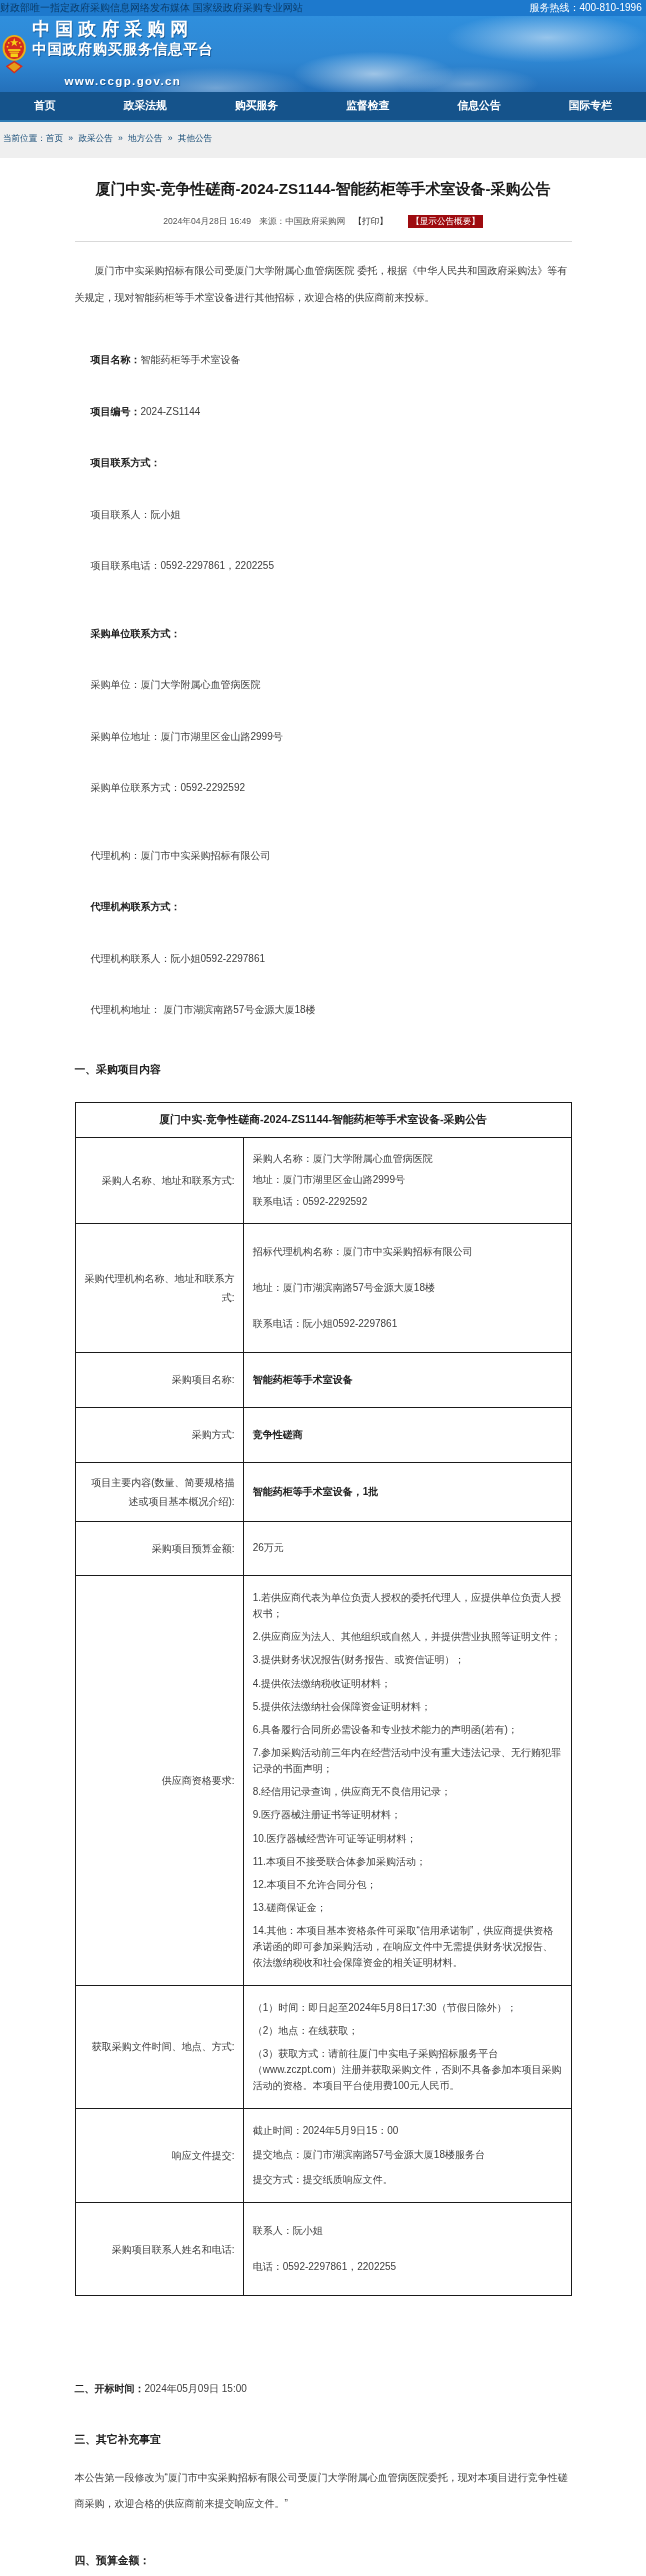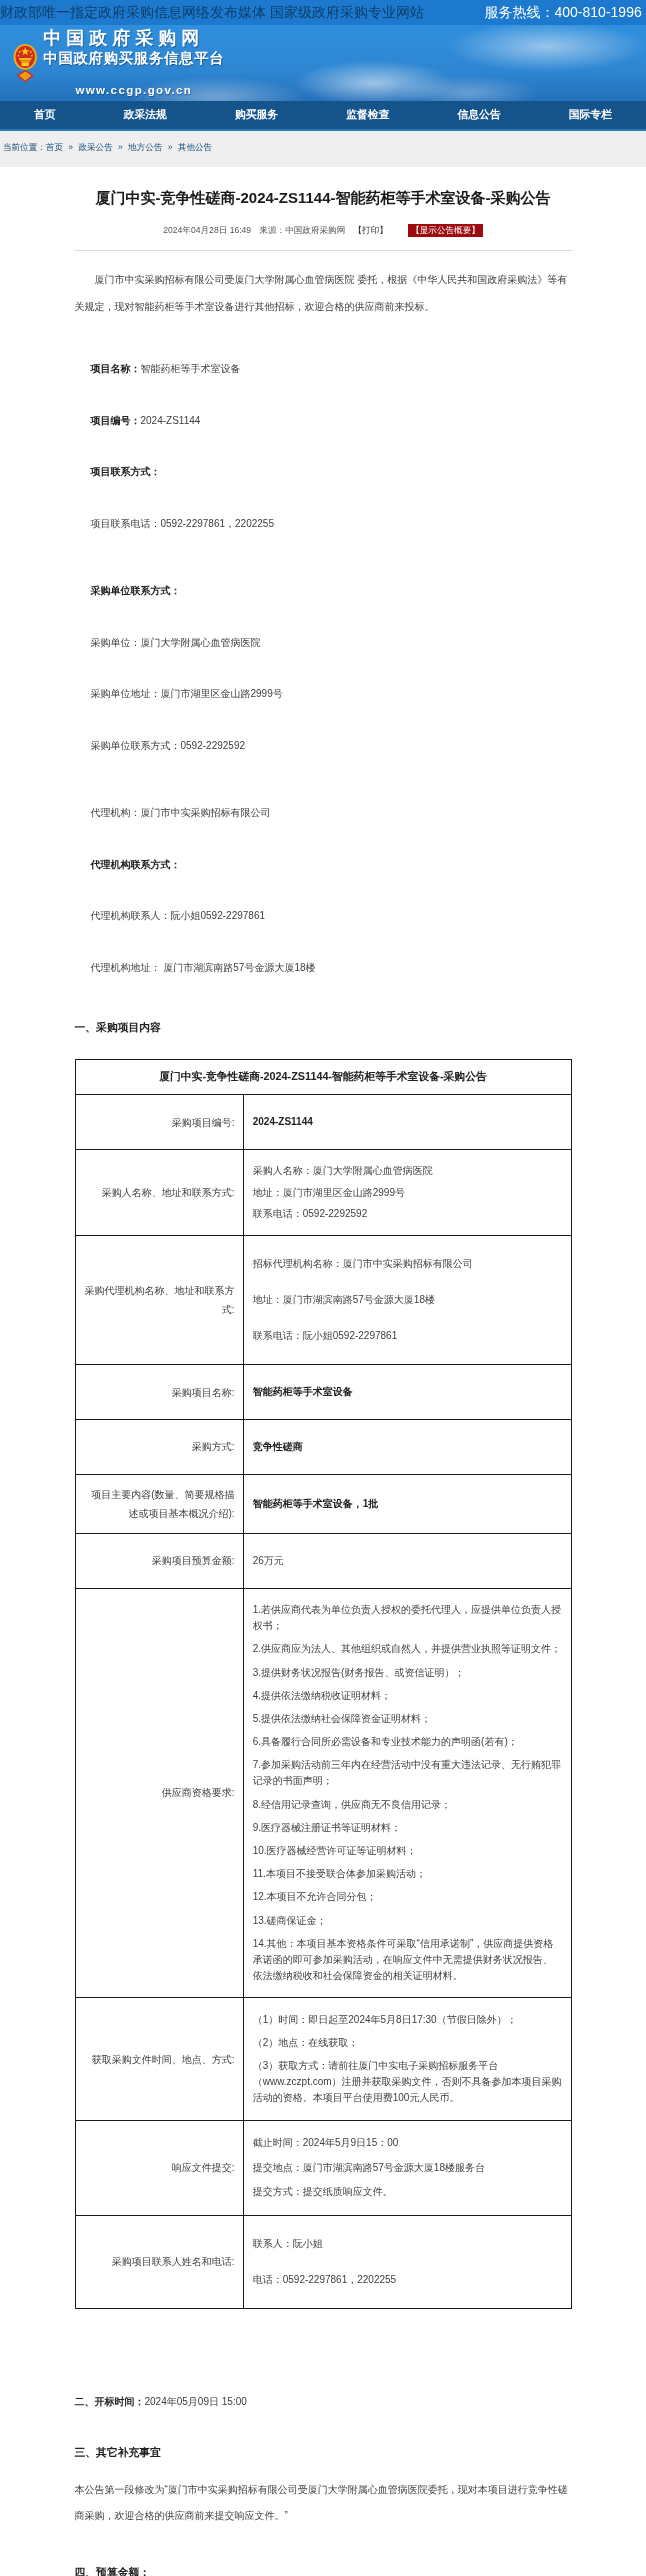--- a/index.html
+++ b/index.html
@@ -6,45 +6,45 @@
   html, body { margin: 0; padding: 0; }
   body {
     width: 646px;
     background: #fff;
     font-family: "Liberation Sans", "DejaVu Sans", sans-serif;
     color: #333;
   }
 
   
   .topbar {
-    height: 25px;
+    height: 16px;
     background: #1d79cd;
     display: flex;
     justify-content: space-between;
     align-items: center;
     padding: 0 4.3px 0 0;
-    font-size: 14px;
+    font-size: 10px;
   }
   .topbar .slogan { color: #0b3d6b; }
   .topbar .hotline { color: #ffffff; }
 
   
   .banner {
     height: 76px;
     background:
       radial-gradient(ellipse 115px 32px at 374px 58px, rgba(255,255,255,.55), rgba(255,255,255,0) 70%),
       radial-gradient(ellipse 144px 36px at 547px 21.6px, rgba(255,255,255,.5), rgba(255,255,255,0) 70%),
       radial-gradient(ellipse 130px 29px at 216px 72px, rgba(255,255,255,.35), rgba(255,255,255,0) 70%),
       radial-gradient(ellipse 101px 25px at 468px 68px, rgba(255,255,255,.3), rgba(255,255,255,0) 70%),
       linear-gradient(180deg, #2f8fdd 0%, #2e86d2 60%, #2470ba 100%);
     display: flex;
     align-items: center;
     overflow: hidden;
   }
-  .logo-wrap { display: flex; align-items: center; padding-left: 13px; cursor: pointer; }
+  .logo-wrap { display: flex; align-items: center; padding-left: 2px; cursor: pointer; }
   .emblem { width: 24.5px; height: 40px; margin-right: 5.8px; flex: 0 0 auto; }
   .logo-text { color: #fff; text-shadow: 0.7px 0.7px 0.7px rgba(10,60,110,.6); line-height: 1.1; }
   .logo-text .l1 { font-size: 18px; font-weight: bold; letter-spacing: 5px; }
   .logo-text .l2 { font-size: 14.4px; font-weight: bold; letter-spacing: 0.7px; margin-top: 2.2px; }
   .logo-text .l3 { font-size: 11.5px; font-weight: bold; text-align: center; margin-top: 17px; letter-spacing: 1.4px; }
 
   
   .nav {
     height: 29.5px;
     background: #15538b;
@@ -239,20 +239,21 @@
   <p class="intro">厦门市中实采购招标有限公司受厦门大学附属心血管病医院 委托，根据《中华人民共和国政府采购法》等有关规定，现对智能药柜等手术室设备进行其他招标，欢迎合格的供应商前来投标。</p>
 
   <div class="group">
 
       <p class="field-line"><b>项目名称：</b><span>智能药柜等手术室设备</span></p>
 
       <p class="field-line"><b>项目编号：</b><span>2024-ZS1144</span></p>
 
       <p class="field-line"><b>项目联系方式：</b><span></span></p>
 
+      <p class="field-line"><b></b><span>项目联系人：阮小姐</span></p>
 
       <p class="field-line"><b></b><span>项目联系电话：0592-2297861，2202255</span></p>
 
   </div>
 
   <div class="group">
 
       <p class="field-line"><b>采购单位联系方式：</b><span></span></p>
 
       <p class="field-line"><b></b><span>采购单位：厦门大学附属心血管病医院</span></p>
@@ -274,26 +275,20 @@
       <p class="field-line"><b></b><span>代理机构地址： 厦门市湖滨南路57号金源大厦18楼</span></p>
 
   </div>
 
   <p class="sec-heading first">一、采购项目内容</p>
 
   <table class="notice">
     <tbody>
         <tr>
       <td class="t-head" colspan="2">厦门中实-竞争性磋商-2024-ZS1144-智能药柜等手术室设备-采购公告</td>
-    </tr>
-    <tr class="row-pad">
-      <td class="t-label">采购项目编号:</td>
-      <td class="t-value">
-            <p class="strong">2024-ZS1144</p>
-          </td>
     </tr>
     <tr>
       <td class="t-label">采购人名称、地址和联系方式:</td>
       <td class="t-value">
         <p class="cell-line">采购人名称：厦门大学附属心血管病医院</p>
             <p class="cell-line">地址：厦门市湖里区金山路2999号</p>
             <p class="cell-line">联系电话：0592-2292592</p>
       </td>
     </tr>
     <tr class="row-airy">

